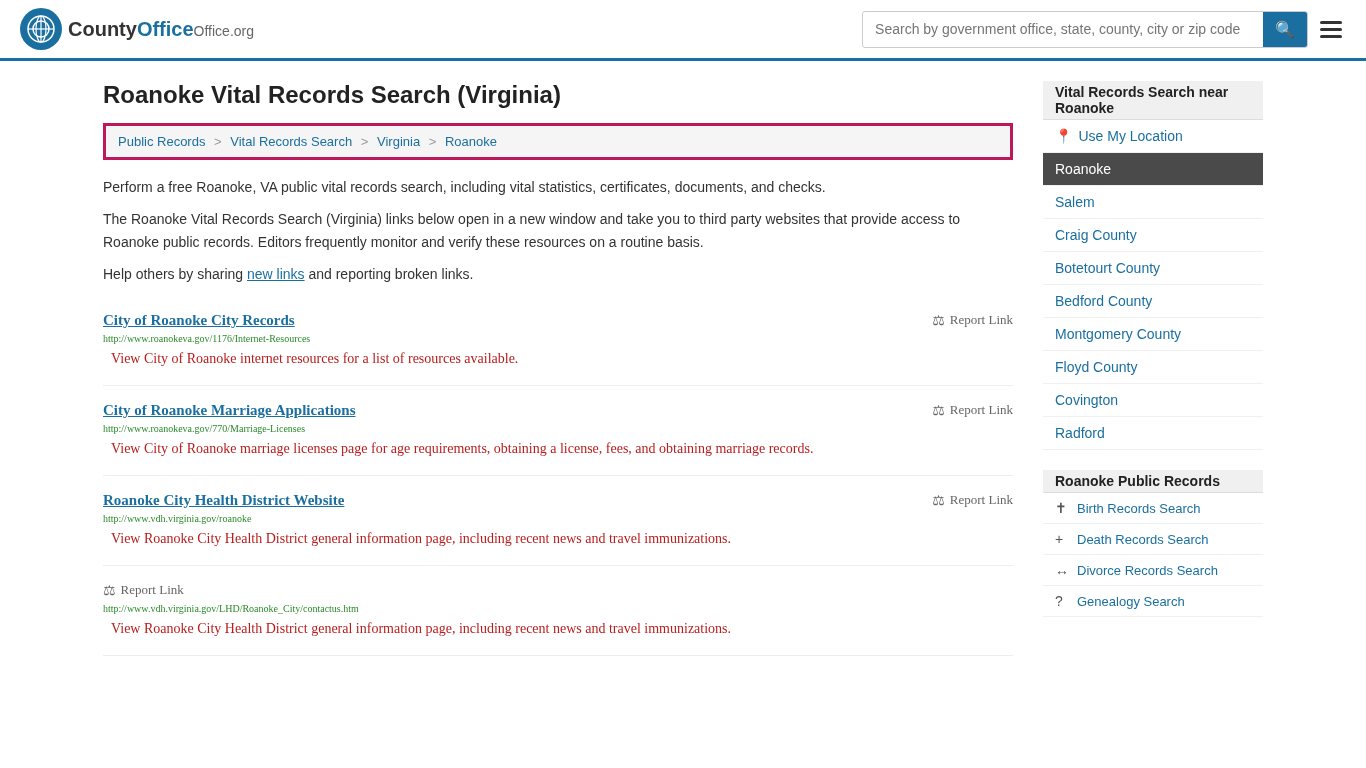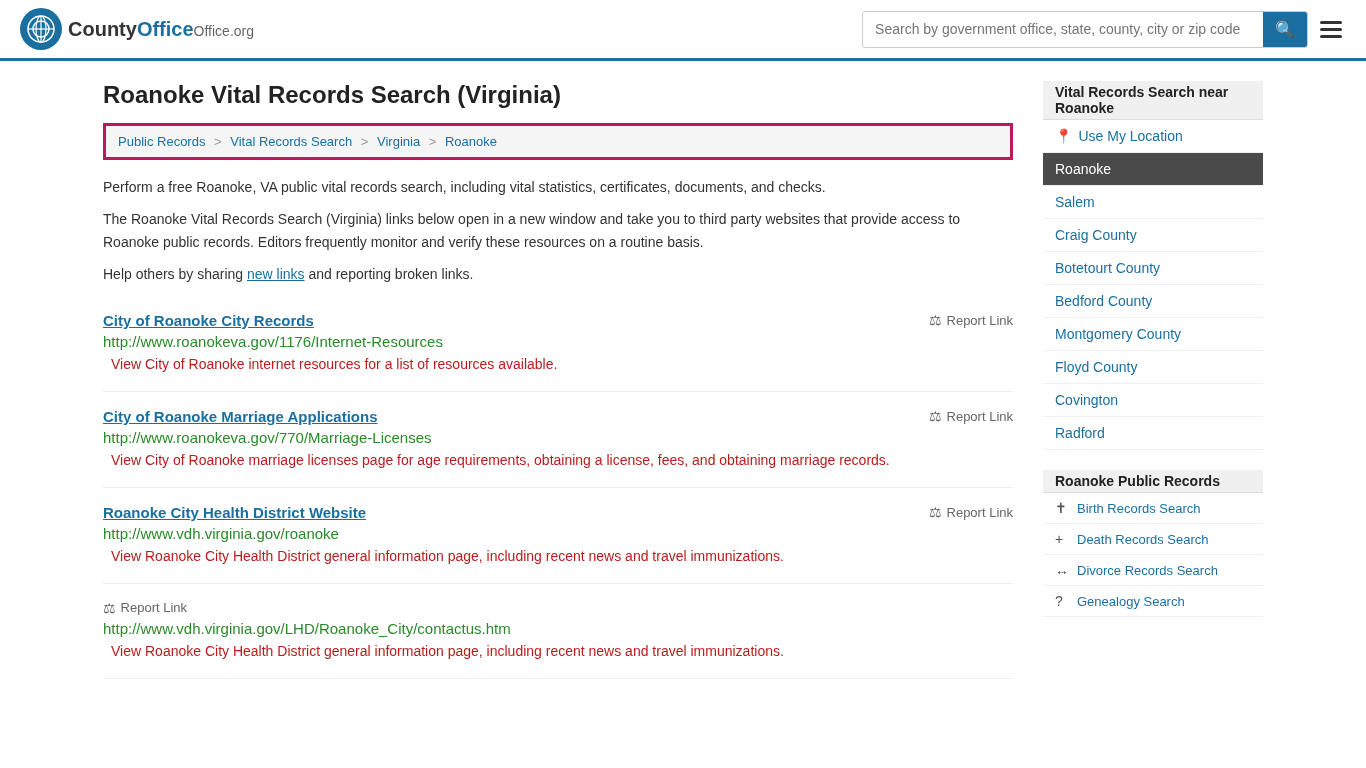--- a/index.html
+++ b/index.html
@@ -119,20 +119,21 @@
     }
     .desc-text a {
       color: #1a6fa0;
       text-align: right;
     }
 
     
     .result-item {
       border-bottom: 1px solid #eee;
       padding: 16px 0;
+      font-family: Liberation Serif, serif;
     }
     .result-header {
       display: flex;
       align-items: center;
       justify-content: space-between;
     }
     .result-title {
       font-size: 15px;
       font-weight: bold;
       color: #1a6fa0;
@@ -145,21 +146,21 @@
       gap: 5px;
       color: #666;
       font-size: 13px;
       cursor: pointer;
     }
     .report-icon {
       font-size: 14px;
     }
     .result-url {
       color: #2a8a2a;
-      font-size: 15px;
+      font-size: 10px;
       margin: 4px 0;
     }
     .result-desc {
       color: #b91c1c;
       line-height: 1.5;
       font-size: 14px;
       margin-left: 8px;
     }
 
     

